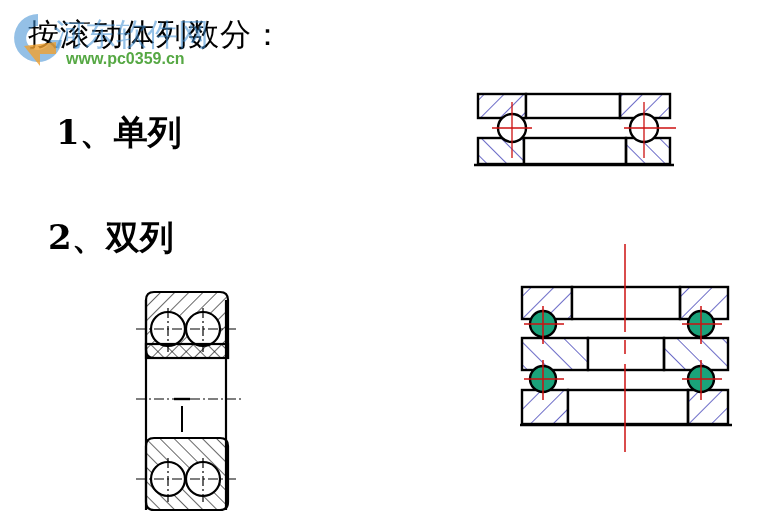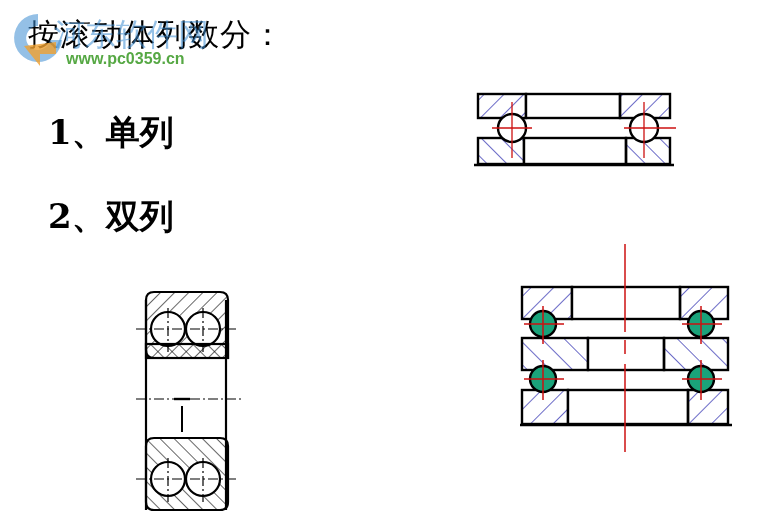--- a/index.html
+++ b/index.html
@@ -1,22 +1,22 @@
 <!DOCTYPE html>
 <html><head>
 <meta charset="utf-8">
 <style>
   html, body { margin: 0; padding: 0; background: #ffffff; }
   body { width: 777px; height: 521px; position: relative; overflow: hidden;
          font-family: "DejaVu Serif", "Liberation Serif", serif; color: #000; }
   .title { position: absolute; left: 28px; top: 4px; font-size: 31px; font-weight: normal;
            letter-spacing: 1px; white-space: nowrap; line-height: 60px; }
   .item { position: absolute; left: 48px; font-size: 34px; font-weight: bold; line-height: 44px; white-space: nowrap; }
-  .item1 { top: 110px; }
-  .item2 { top: 194px; }
+  .item1 { top: 110px; margin-left: 8px; }
+  .item2 { top: 215px; }
   .watermark { position: absolute; left: 2px; top: 6px; width: 210px; height: 66px; pointer-events: none; }
   .wm-logo { position: absolute; left: 8px; top: 4px; }
   .wm-text { position: absolute; left: 52px; top: 8px; font-size: 31px; font-weight: normal;
              color: rgba(60,140,210,0.55); font-family: "DejaVu Sans", sans-serif; white-space: nowrap; }
   .wm-url { position: absolute; left: 64px; top: 44px; font-size: 16px; font-weight: bold;
             color: #56a844; font-family: Liberation Sans, sans-serif; white-space: nowrap; }
   svg.fig { position: absolute; }
 </style>
 </head>
 <body>

